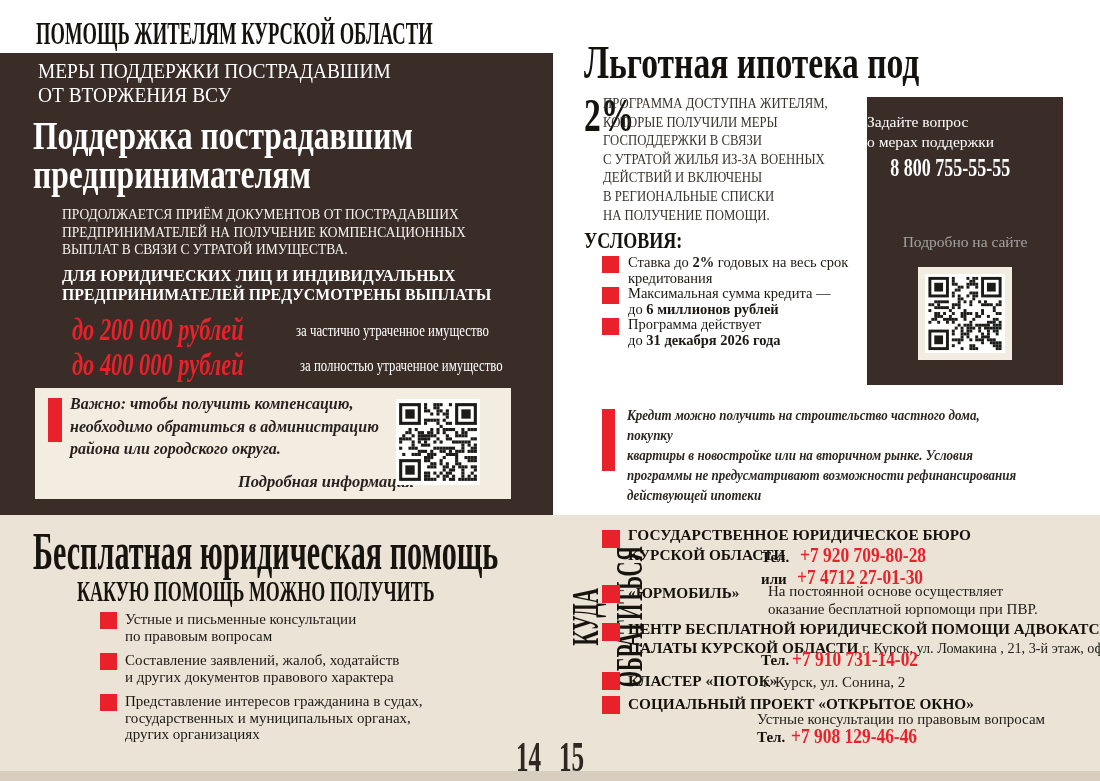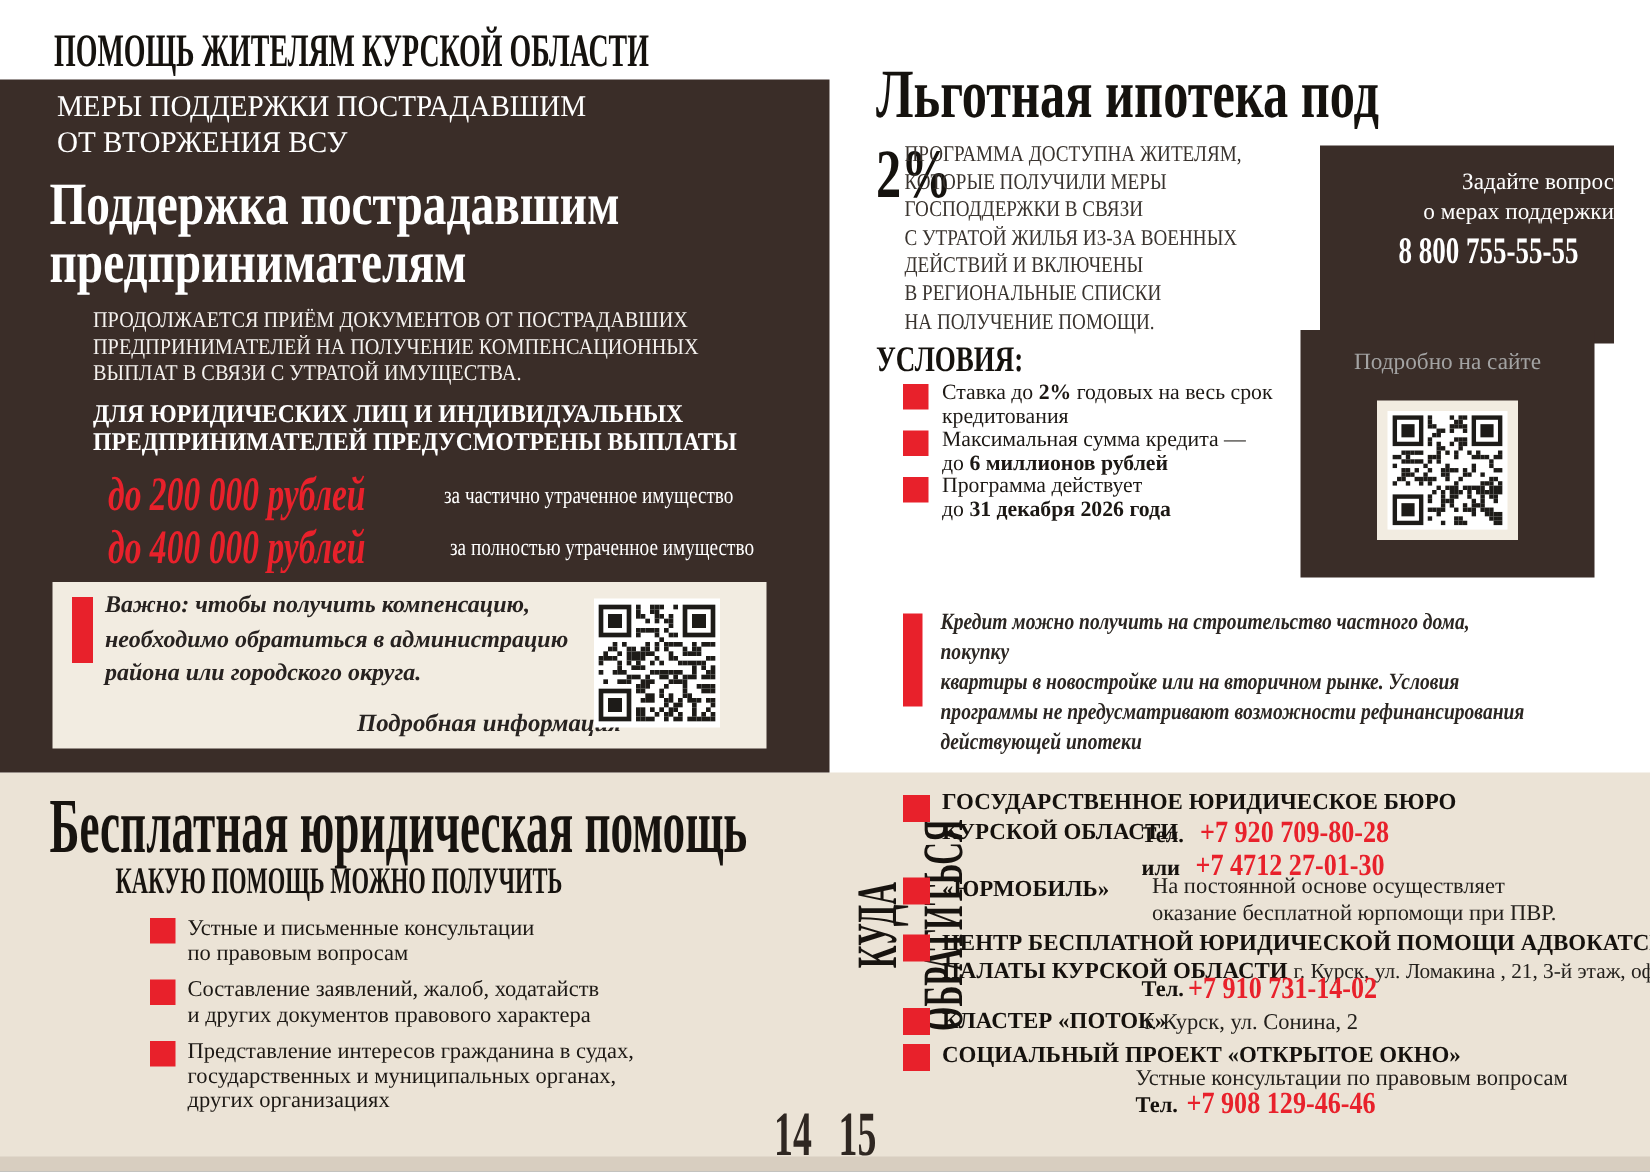--- a/index.html
+++ b/index.html
@@ -37,37 +37,37 @@
   .white-box { left:35px; top:388px; width:476px; height:111px; background:var(--box_cream); }
   .redbar1   { left:48px; top:398px; width:14px; height:44px; background:var(--red); }
   .imp-note  { left:70px; top:393px; font-size:16px; line-height:22.5px; font-weight:bold; font-style:italic; color:#272220; }
   .qr1       { left:396px; top:399px; width:84px; height:86px; background:#fff; }
   .qr1 svg, .qr2 svg { display:block; width:100%; height:100%; }
   .box-caption { left:238px; top:472px; font-size:16.5px; font-weight:bold; font-style:italic; color:#272220; }
 
   
   .m-title { left:584px; top:36px; font-size:46px; font-weight:bold; color:#15120e; }
   .m-lead  { left:603px; top:94px; font-size:15px; line-height:18.6px; color:#39332e; }
-  .phone-box { left:867px; top:97px; width:196px; height:132px; background:var(--brown); text-align:right;margin-left:13px; }
+  .phone-box { left:867px; top:97px; width:196px; height:132px; background:var(--brown); text-align:left; }
   .phone-caption { position:absolute; left:0; top:15px; width:100%; font-size:15.5px; line-height:19.5px; color:#fff; }
   .phone-number  { position:absolute; left:0; top:57px; width:100%; font-size:25px; font-weight:bold; color:#fff; }
   .cond-title { left:584px; top:227px; font-size:24px; font-weight:bold; color:#15120e; }
   .cond-list  { left:602px; top:255px; width:275px; }
   .citem { position:relative; padding-left:26px; font-size:14.5px; line-height:15.5px; color:var(--ink); white-space:pre-line; }
   .citem .sq { position:absolute; left:0; top:1px; width:17px; height:17px; background:var(--red); }
   .site-box { left:867px; top:220px; width:196px; height:165px; background:var(--brown); text-align:center; }
   .site-caption { position:absolute; left:0; top:13px; width:100%; font-size:15.5px; color:#a3a3a3; }
   .qr2-frame { position:absolute; left:51px; top:47px; width:94px; height:93px; background:var(--box_cream); }
   .qr2 { position:absolute; left:7px; top:7px; width:80px; height:79px; background:#fff; }
   .redbar2 { left:602px; top:409px; width:13px; height:62px; background:var(--red); }
   .m-note  { left:627px; top:405px; font-size:15.5px; line-height:20px; font-weight:bold; font-style:italic; color:#2b2622; }
 
   
   .legal-title    { left:33px; top:522px; font-size:52px; font-weight:bold; color:#17130f; }
-  .legal-subtitle { left:77px; top:574px; font-size:25px; font-weight:bold; color:#17130f; }
+  .legal-subtitle { left:77px; top:574px; font-size:30px; font-weight:bold; color:#17130f; }
   .legal-list { left:100px; top:611px; width:330px; }
   .litem { position:relative; padding-left:25px; margin-bottom:8px; font-size:15px; line-height:16.5px; color:var(--ink); white-space:pre-line; }
   .litem .sq { position:absolute; left:0; top:1px; width:17px; height:17px; background:var(--red); }
   .page-num { font-size:42px; font-weight:bold; color:#2f2722; }
   .p14 { left:516px; top:733px; } .p15 { left:559px; top:733px; }
 
   
   .side-label { left:470px; top:618px; width:220px; height:34px; text-align:center;
                 transform:rotate(-90deg); font-size:38px; font-weight:bold; color:#17130f; }
   .csq { width:18px; height:18px; background:var(--red); }

